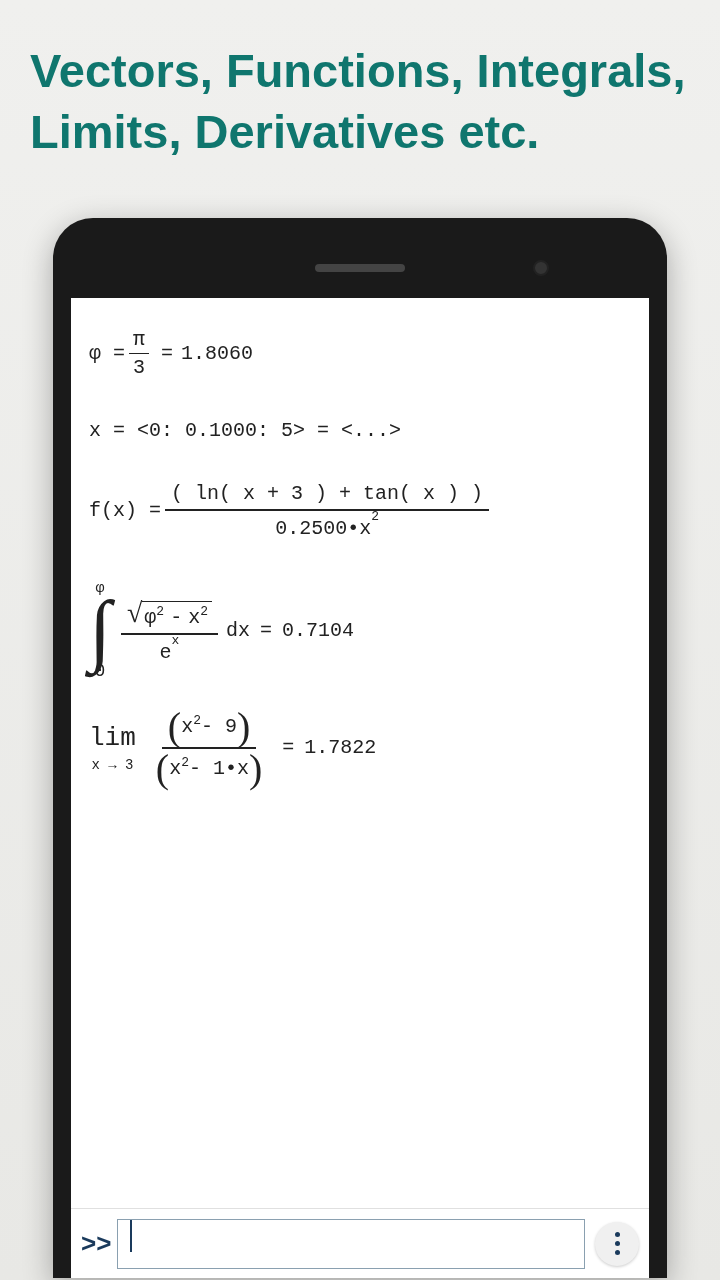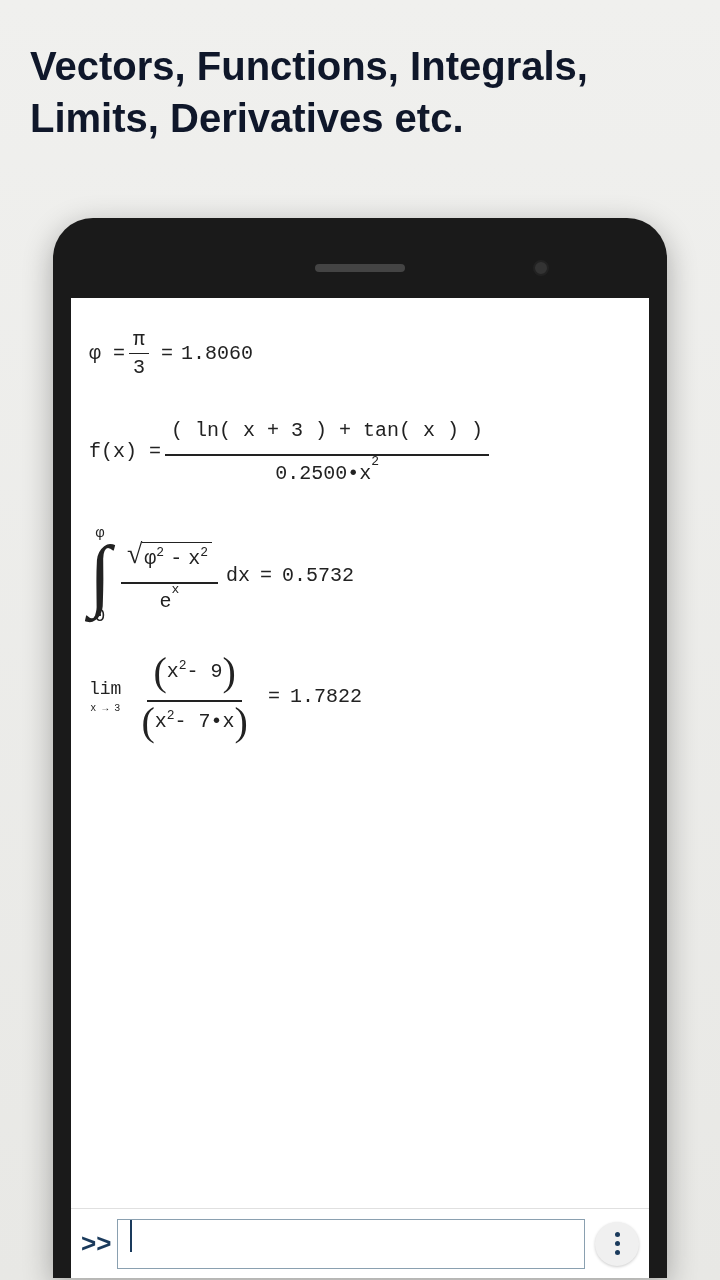--- a/index.html
+++ b/index.html
@@ -5,23 +5,23 @@
 * { margin: 0; padding: 0; box-sizing: border-box; }
 body {
   width: 720px;
   height: 1280px;
   background: linear-gradient(to bottom, #f0f0ee 0%, #e8e8e5 100%);
   font-family: Verdana, Geneva, sans-serif;
   overflow: hidden;
   position: relative;
 }
 .headline {
-  color: #0f172a;
+  color: #0f766e;
   font-weight: bold;
-  font-size: 40px;
+  font-size: 47px;
   line-height: 1.3;
   padding: 40px 30px 20px 30px;
 }
 .phone-frame {
   position: absolute;
   top: 218px;
   left: 50%;
   transform: translateX(-50%);
   width: 614px;
   background: #1a1a1a;
@@ -72,21 +72,21 @@
 .eq-row.tight { margin-bottom: 30px; }
 .frac {
   display: inline-flex;
   flex-direction: column;
   align-items: center;
   vertical-align: middle;
   margin: 0 4px;
 }
 .frac .num { border-bottom: 1.5px solid #222; padding: 0 4px 2px 4px; }
 .frac .den { padding: 2px 4px 0 4px; }
-.big-frac .num { border-bottom: 2px solid #222; padding: 0 6px 12px 6px; }
+.big-frac .num { border-bottom: 2px solid #222; padding: 0 6px 4px 6px; }
 .big-frac .den { padding: 4px 6px 0 6px; }
 .sup { font-size: 13px; vertical-align: super; position: relative; top: -6px; }
 .integral-block {
   display: flex;
   align-items: center;
   margin-bottom: 30px;
 }
 .integral-sym {
   display: flex;
   flex-direction: column;
@@ -118,22 +118,22 @@
 .lim-block {
   display: flex;
   align-items: center;
 }
 .lim-sym {
   display: flex;
   flex-direction: column;
   align-items: center;
   margin-right: 10px;
 }
-.lim-word { font-size: 18px; }
-.lim-sub { font-size: 10px; margin-top: 4px; }
+.lim-word { font-size: 26px; }
+.lim-sub { font-size: 14px; margin-top: 4px; }
 .paren-big {
   font-size: 40px;
   font-family: serif;
   line-height: 0.8;
   position: relative;
 }
 .input-bar {
   position: absolute;
   left: 0;
   right: 0;
@@ -207,20 +207,23 @@
       <div class="eq-row">
         <span>φ =</span>
         <span class="frac">
           <span class="num">π</span>
           <span class="den">3</span>
         </span>
         <span style="margin:0 8px;">=</span>
         <span>1.8060</span>
       </div>
 
+      <div class="eq-row">
+        <span>x = &lt;0: 0.1000: 5&gt; = &lt;...&gt;</span>
+      </div>
 
       <div class="eq-row">
         <span style="">f(x) =</span>
         <span class="frac big-frac">
           <span class="num">( ln( x + 3 ) + tan( x ) )</span>
           <span class="den">
             <span>0.2500•x</span><span class="sup">2</span>
           </span>
         </span>
       </div>
@@ -243,41 +246,41 @@
                   <span class="sup">2</span>
               </span>
             </span>
           </span>
           <span class="den">
             <span>e</span><span class="sup">x</span>
           </span>
         </span>
         <span style="margin-left:4px;">dx</span>
         <span style="margin:0 10px;">=</span>
-        <span>0.5732</span>
+        <span>0.7104</span>
       </div>
 
       <div class="lim-block eq-row tight">
         <div class="lim-sym">
           <span class="lim-word">lim</span>
           <span class="lim-sub">x → 3</span>
         </div>
         <span class="frac big-frac">
           <span class="num" style="display:flex;align-items:center;">
             <span class="paren-big">(</span>
             <span>x</span>
               <span class="sup">2</span>
             <span> - 9</span>
             <span class="paren-big">)</span>
           </span>
           <span class="den" style="display:flex;align-items:center;">
             <span class="paren-big">(</span>
             <span>x</span>
               <span class="sup">2</span>
-            <span> - 7•x</span>
+            <span> - 1•x</span>
             <span class="paren-big">)</span>
           </span>
         </span>
         <span style="margin:0 10px;">=</span>
         <span>1.7822</span>
       </div>
 
     </div>
 
     <div class="input-bar">

